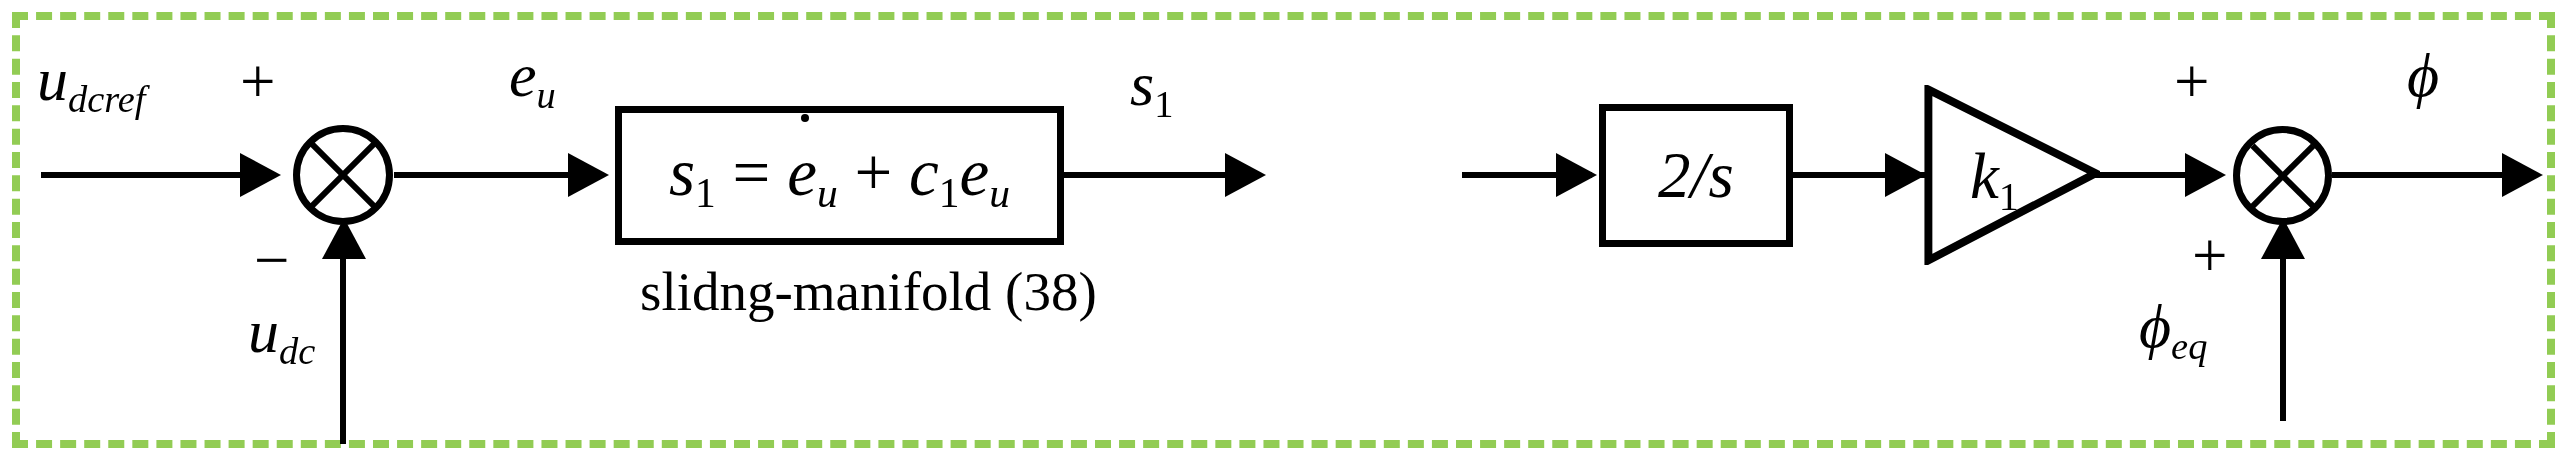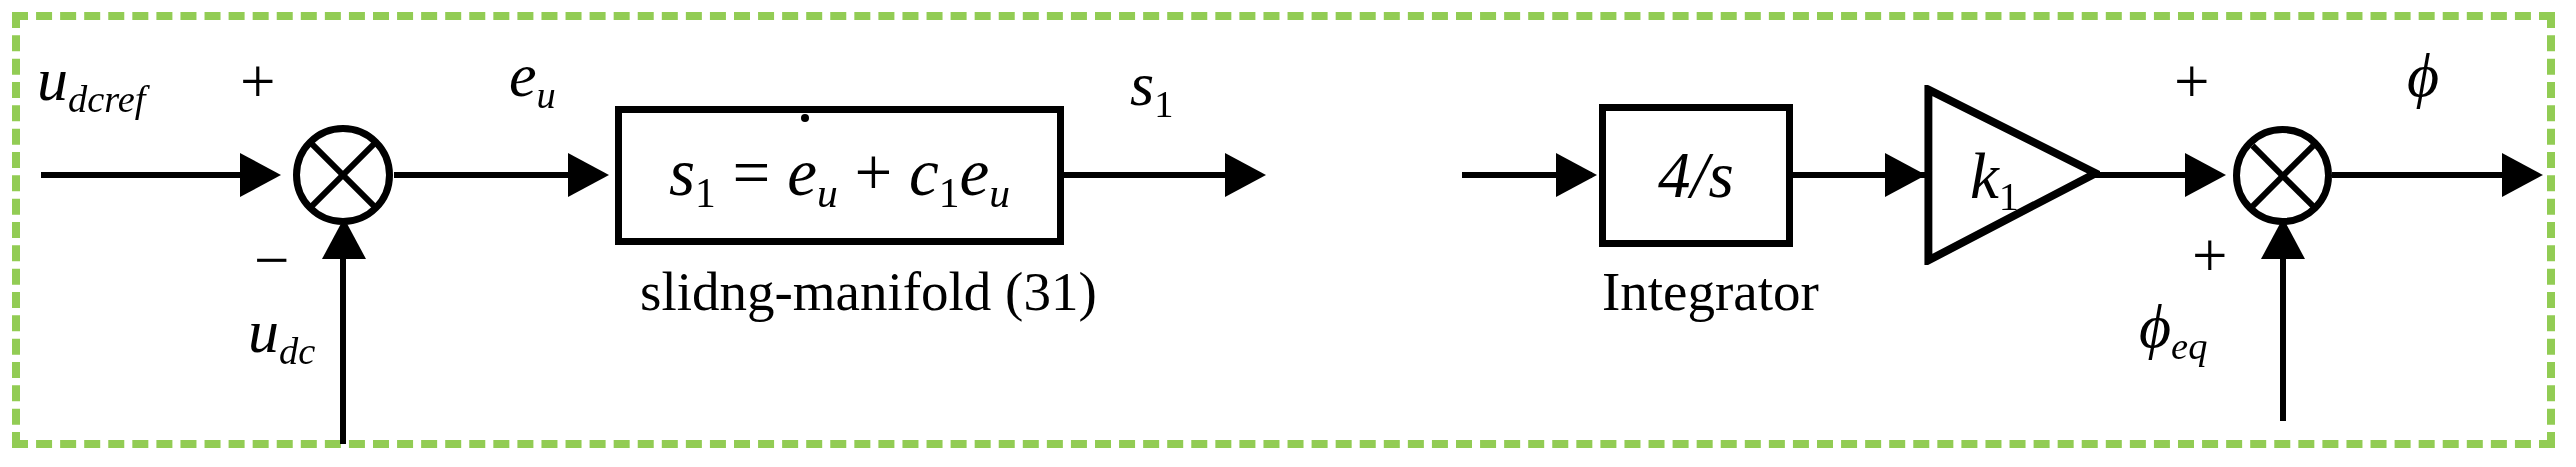--- a/index.html
+++ b/index.html
@@ -179,36 +179,35 @@
 
   <div class="block" style="left:615px; top:106px; width:449px; height:139px;">
     <div class="eqn">
       <span>s</span><span class="sub upr">1</span>
       <span class="upr" style="font-style:normal;">=</span>
       <span class="dotted-e"><span class="dot"></span><span>e</span></span><span class="sub">u</span>
       <span class="upr" style="font-style:normal;">+</span>
       <span>c</span><span class="sub upr">1</span><span>e</span><span class="sub">u</span>
     </div>
   </div>
-  <div class="lab cap" style="left:640px; top:264px;">slidng-manifold (31)</div>
+  <div class="lab cap" style="left:640px; top:264px;">slidng-manifold (38)</div>
 
   <div class="lab sig" style="left:1130px; top:53px;">
     <span>s</span><span class="sub upr">1</span>
   </div>
   <div class="hline" style="left:1064px; top:172px; width:162px;"></div>
   <div class="arrow-r" style="left:1225px; top:153px;"></div>
 
 
   <div class="hline" style="left:1462px; top:172px; width:130px;"></div>
   <div class="arrow-r" style="left:1556px; top:153px;"></div>
 
   <div class="block" style="left:1599px; top:104px; width:194px; height:143px;">
-    <div class="block-label" style="font-style:italic;">4/s</div>
-  </div>
-  <div class="lab cap" style="left:1602px; top:264px;">Integrator</div>
+    <div class="block-label" style="font-style:italic;">2/s</div>
+  </div>
 
   <div class="hline" style="left:1793px; top:172px; width:132px;"></div>
   <div class="arrow-r" style="left:1885px; top:153px;"></div>
 
   <div class="gain-tri" style="left:1924px; top:85px;">
     <svg width="176" height="180" viewBox="0 0 200 204">
       <polygon points="5,5 195,100 5,199" fill="#ffffff" stroke="#000000" stroke-width="9" stroke-linejoin="miter"></polygon>
     </svg>
   </div>
   <div class="gain-label" style="left:1970px; top:139px;">

